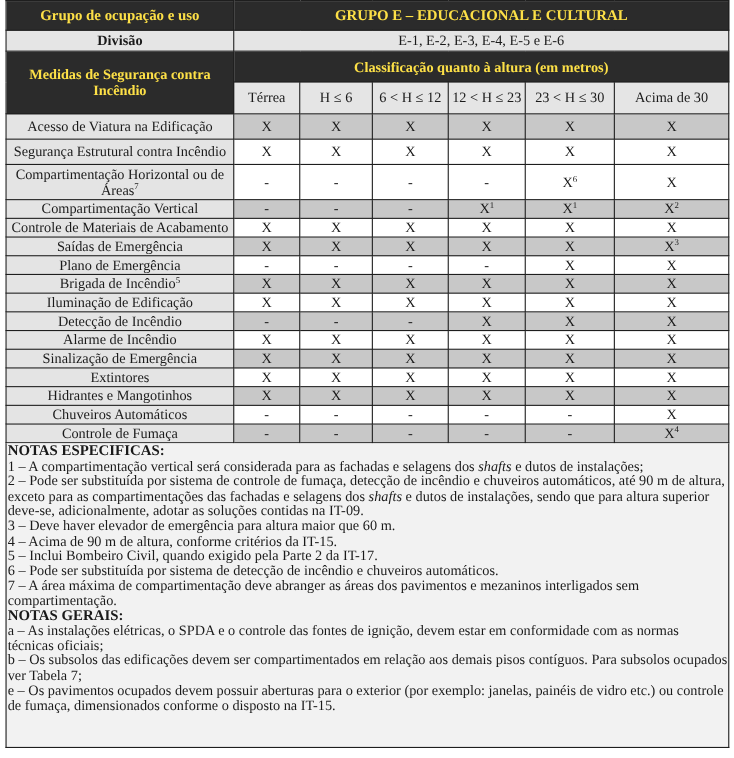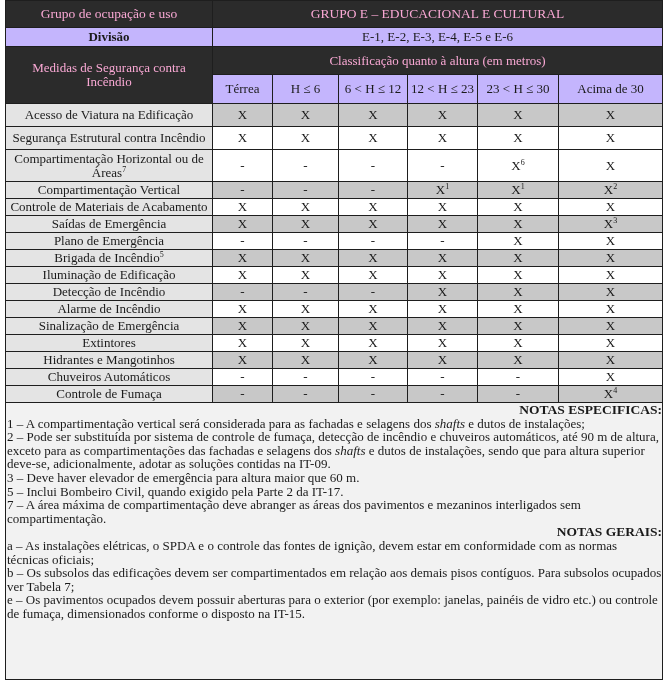--- a/index.html
+++ b/index.html
@@ -1,34 +1,34 @@
 <!DOCTYPE html>
 <html><head>
   <meta charset="utf-8">
   <style>
     html, body { margin: 0; padding: 0; background: #ffffff; }
     body { width: 667px; height: 689px; position: relative; overflow: hidden; font-family: "Liberation Serif", serif; color: #1a1a1a; }
     #wrap { position: absolute; left: 5px; top: 0; width: 657px; }
     table.main { border-collapse: collapse; width: 657px; table-layout: fixed; font-size: 13px; }
     table.main td { border: 1px solid #1e1e1e; text-align: center; vertical-align: middle; padding: 0 2px; line-height: 14px; }
-    .dark { background: #2b2b2b; color: #f9a8d4; font-weight: normal; }
-    .light { background: #c4b5fd; font-family: Liberation Serif, serif; }
+    .dark { background: #2b2b2b; color: #fde047; font-weight: bold; }
+    .light { background: #e5e5e5; font-family: Liberation Serif, serif; }
     .g { background: #c8c8c8; }
     .w { background: #ffffff; }
     .lbl { background: #e4e4e4; }
     .hdr-top td { height: 26px; font-size: 13.5px; }
     .hdr-div td { height: 18px; }
     .hdr-cls td { height: 27px; }
     .hdr-sub td { height: 28px; }
     tr.r td { height: 16px; }
     tr.r.tall1 td { height: 22px; }
     tr.r.tall2 td { height: 31px; }
     sup { font-size: 8px; line-height: 0; vertical-align: 5px; }
     .notes { border: 1px solid #1e1e1e; border-top: none; background: #f2f2f2; width: 655px; height: 276px; padding: 0 0 0 1px; font-size: 13px; line-height: 13.6px; box-sizing: content-box; }
-    .notes .h { font-weight: bold; font-size: 13.5px; text-align: right; }
+    .notes .h { font-weight: bold; font-size: 13.5px; }
     .notes p { margin: 0; }
     .notes i { font-style: italic; }
   </style>
 </head>
 <body>
 
 <div id="wrap">
   <table class="main">
     <colgroup>
       <col style="width:207px">
@@ -206,21 +206,23 @@
         </tr>
       </tbody>
   </table>
 
   <div class="notes" id="notes">
     <p class="h">NOTAS ESPECIFICAS:</p>
     <div id="specific">
         <p><span>1 – A compartimentação vertical será considerada para as fachadas e selagens dos </span><i>shafts</i><span> e dutos de instalações;</span></p>
         <p><span>2 – Pode ser substituída por sistema de controle de fumaça, detecção de incêndio e chuveiros automáticos, até 90 m de altura, exceto para as compartimentações das fachadas e selagens dos </span><i>shafts</i><span> e dutos de instalações, sendo que para altura superior deve-se, adicionalmente, adotar as soluções contidas na IT-09.</span></p>
         <p><span>3 – Deve haver elevador de emergência para altura maior que 60 m.</span></p>
+        <p><span>4 – Acima de 90 m de altura, conforme critérios da IT-15.</span></p>
         <p><span>5 – Inclui Bombeiro Civil, quando exigido pela Parte 2 da IT-17.</span></p>
+        <p><span>6 – Pode ser substituída por sistema de detecção de incêndio e chuveiros automáticos.</span></p>
         <p><span>7 – A área máxima de compartimentação deve abranger as áreas dos pavimentos e mezaninos interligados sem compartimentação.</span></p>
       </div>
     <p class="h">NOTAS GERAIS:</p>
     <div id="general">
         <p>a – As instalações elétricas, o SPDA e o controle das fontes de ignição, devem estar em conformidade com as normas técnicas oficiais;</p>
         <p>b – Os subsolos das edificações devem ser compartimentados em relação aos demais pisos contíguos. Para subsolos ocupados ver Tabela 7;</p>
         <p>e – Os pavimentos ocupados devem possuir aberturas para o exterior (por exemplo: janelas, painéis de vidro etc.) ou controle de fumaça, dimensionados conforme o disposto na IT-15.</p>
       </div>
   </div>
 </div>

